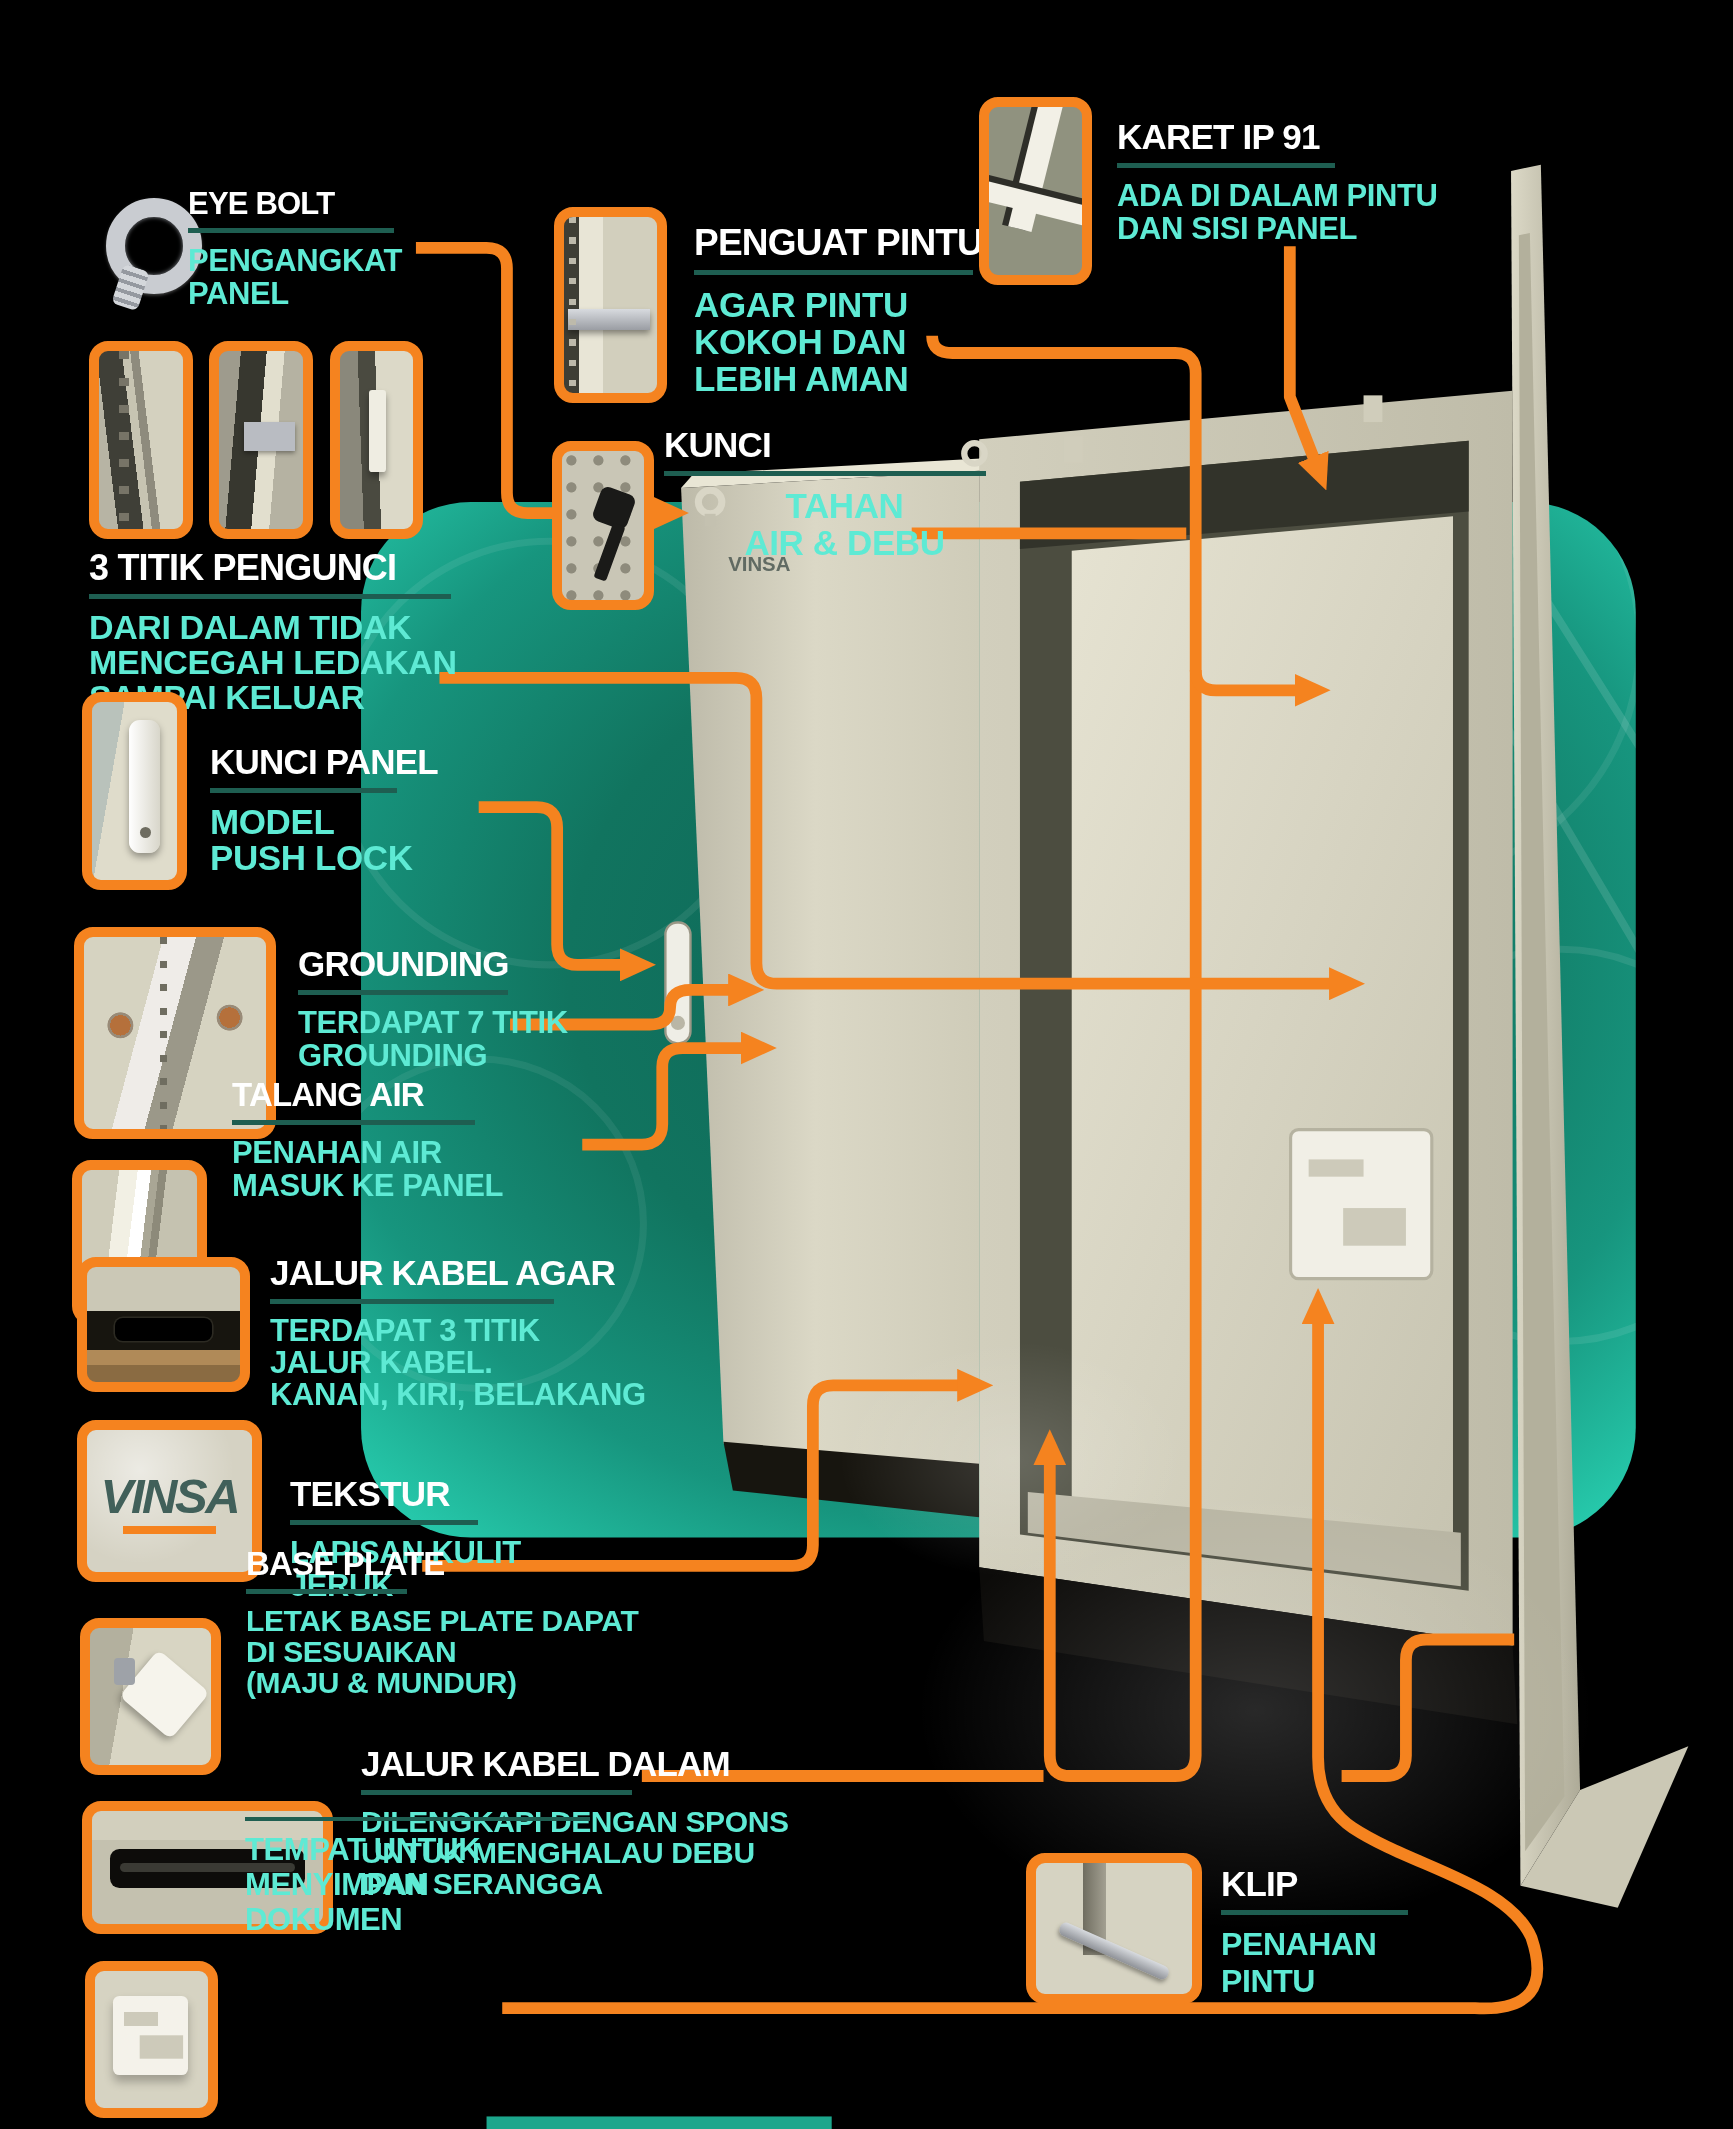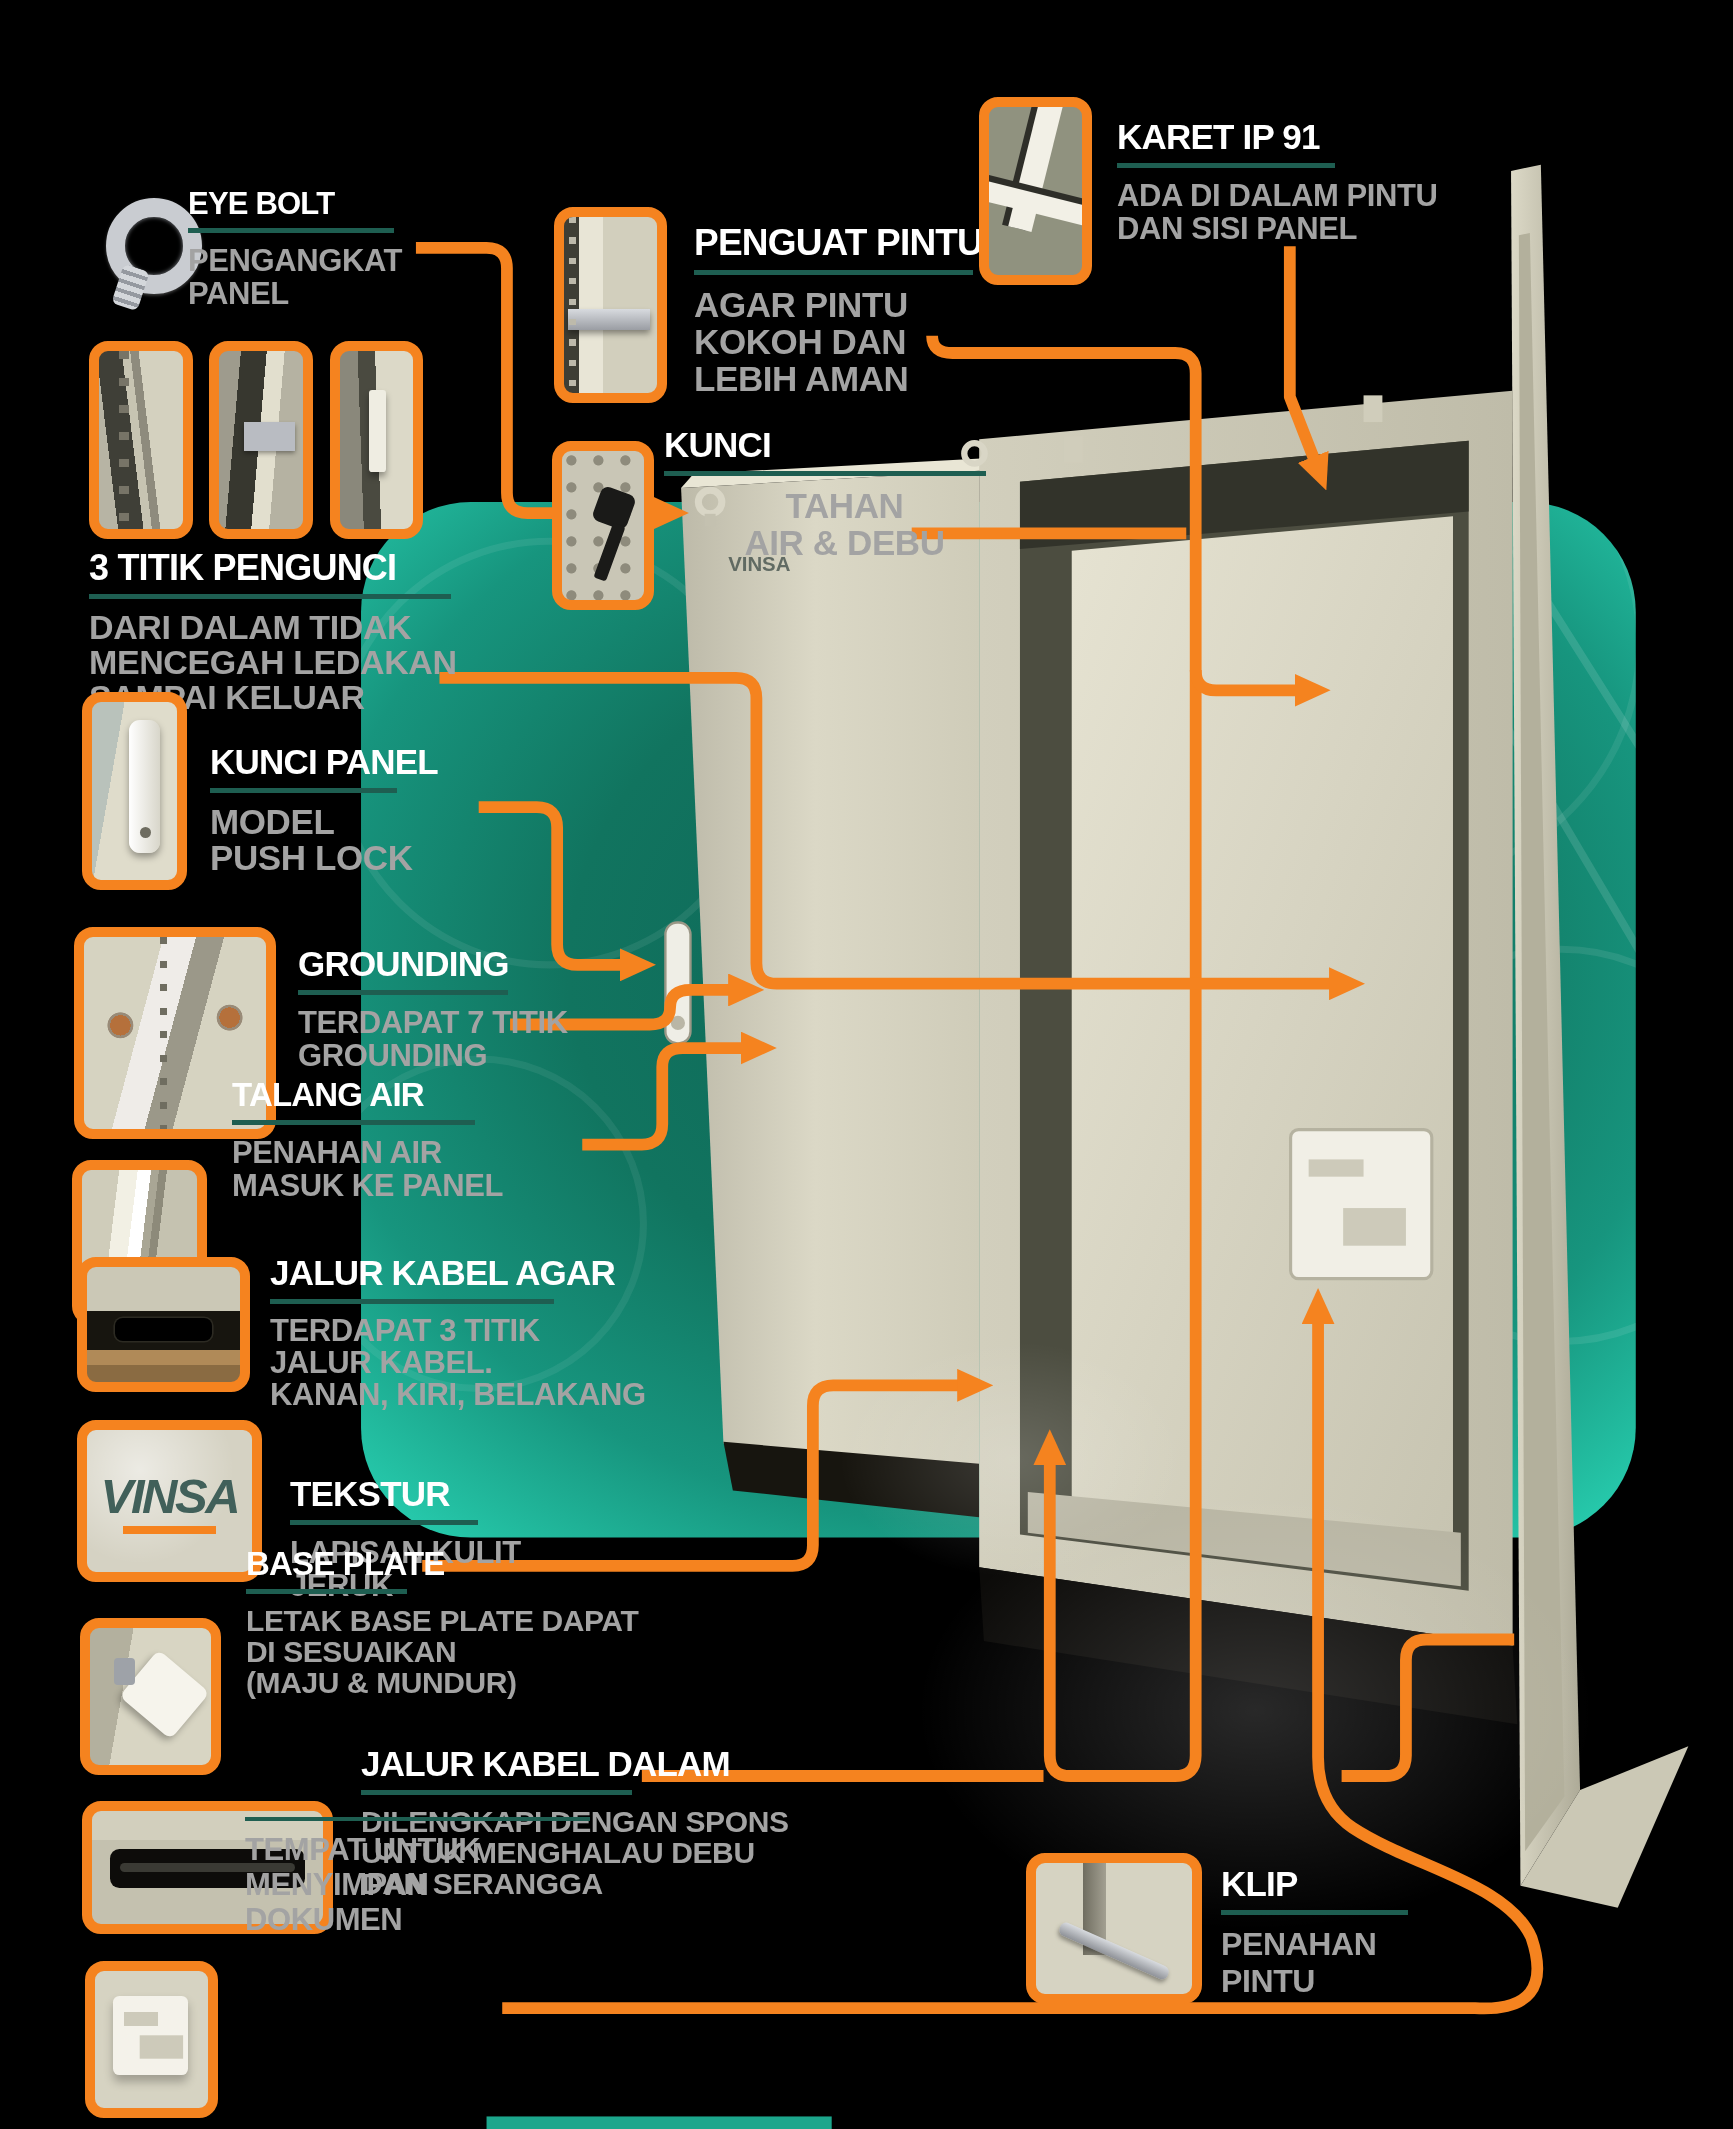--- a/index.html
+++ b/index.html
@@ -3,21 +3,21 @@
 <meta charset="utf-8">
 <style>
   html,body{margin:0;padding:0;background:#000;}
   .page{position:relative;width:1734px;height:2129px;background:#000;overflow:hidden;
         font-family:"Liberation Sans",sans-serif;-webkit-font-smoothing:antialiased;}
   svg.layer{position:absolute;left:0;top:0;}
   
   .ctext{position:absolute;}
   .ctitle{color:#ffffff;font-weight:bold;letter-spacing:-0.8px;line-height:1.04;white-space:pre;}
   .cdivider{height:4.7px;background:#1E5E51;margin-top:7.8px;}
-  .csub{color:#a3a3a3;font-weight:bold;letter-spacing:-0.4px;margin-top:11px;}
+  .csub{color:#5eead4;font-weight:bold;letter-spacing:-0.4px;margin-top:11px;}
   .csub span{display:block;white-space:pre;}
   
   .photo{position:absolute;border:10.2px solid #F5831F;border-radius:19px;background:#cfccba;
          overflow:hidden;box-sizing:border-box;}
   .photo::before,.photo::after{content:"";position:absolute;}
   .ph-eyebolt{position:absolute;}
   .ph-eyebolt::before{content:"";position:absolute;left:6.3px;top:0;width:58px;height:58px;border-radius:50%;
         border:19px solid #c9ccd1;box-shadow:inset 0 0 4.7px #7e8288,0 1.6px 3.1px rgba(255,255,255,.25);}
   .ph-eyebolt::after{content:"";position:absolute;left:17.3px;top:69px;width:27px;height:41px;background:
         repeating-linear-gradient(180deg,#d4d7db 0 5.5px,#9599a0 5.5px 9.4px);border-radius:6.3px;transform:rotate(18deg);}

